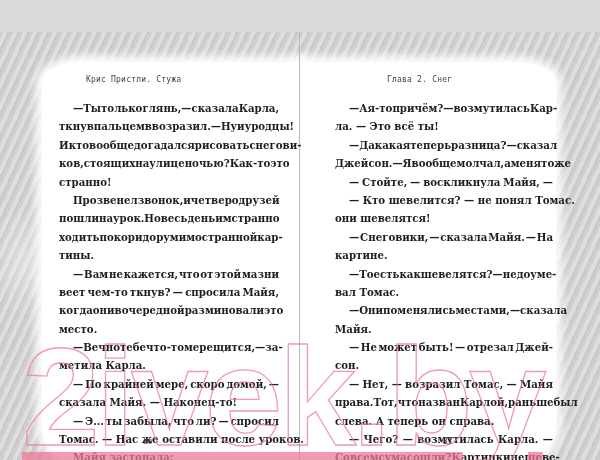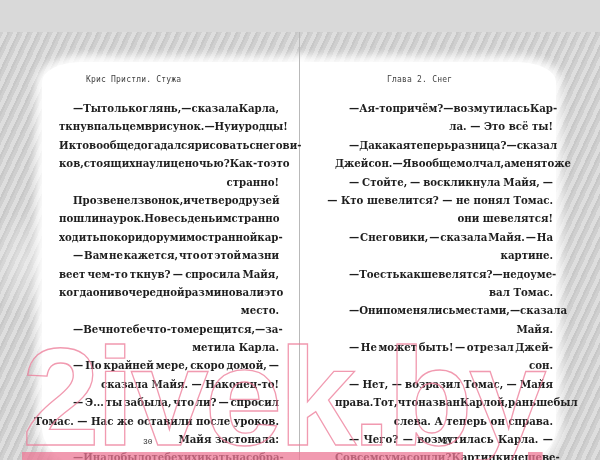--- a/index.html
+++ b/index.html
@@ -44,21 +44,21 @@
   .running-head.left { left: 86px; }
   .running-head.right { left: 387px; }
   .text-block {
     position: absolute; top: 67px; width: 220px;
     font-size: 10.2px; line-height: 18.4px; color: #1e1e1e;
     font-weight: bold;
   }
   .text-block.left { left: 59px; }
   .text-block.right { left: 335px; width: 218px; }
   .line { white-space: nowrap; display: flex; justify-content: space-between; height: 18.4px; }
-  .line.last { justify-content: flex-end; }
+  .line.last { justify-content: flex-start; }
   .line.indent { padding-left: 14px; }
   .page-num {
     position: absolute; top: 405px; font-size: 8px; color: #333;
     font-family: "DejaVu Sans Mono", monospace;
   }
   .page-num.left { left: 143px; font-family: Liberation Mono, monospace; }
   .page-num.right { left: 436px; padding-left: 7px; }
   .watermark {
     position: absolute; left: 22px; top: 305px; width: 560px; height: 120px;
     font-family: "Liberation Sans", sans-serif; font-weight: bold;
@@ -88,21 +88,21 @@
         <span>только</span>
         <span>глянь,</span>
         <span>—</span>
         <span>сказала</span>
         <span>Карла,</span>
       </div>
       <div class="line">
         <span>ткнув</span>
         <span>пальцем</span>
         <span>в</span>
-        <span>рисунок.</span>
+        <span>возразил.</span>
         <span>—</span>
         <span>Ну</span>
         <span>и</span>
         <span>уродцы!</span>
       </div>
       <div class="line">
         <span>И</span>
         <span>кто</span>
         <span>вообще</span>
         <span>догадался</span>
@@ -139,20 +139,23 @@
         <span>странно</span>
       </div>
       <div class="line">
         <span>ходить</span>
         <span>по</span>
         <span>коридору</span>
         <span>мимо</span>
         <span>странной</span>
         <span>кар-</span>
       </div>
+      <div class="line last">
+        <span>тины.</span>
+      </div>
       <div class="line indent">
         <span>—</span>
         <span>Вам</span>
         <span>не</span>
         <span>кажется,</span>
         <span>что</span>
         <span>от</span>
         <span>этой</span>
         <span>мазни</span>
       </div>

